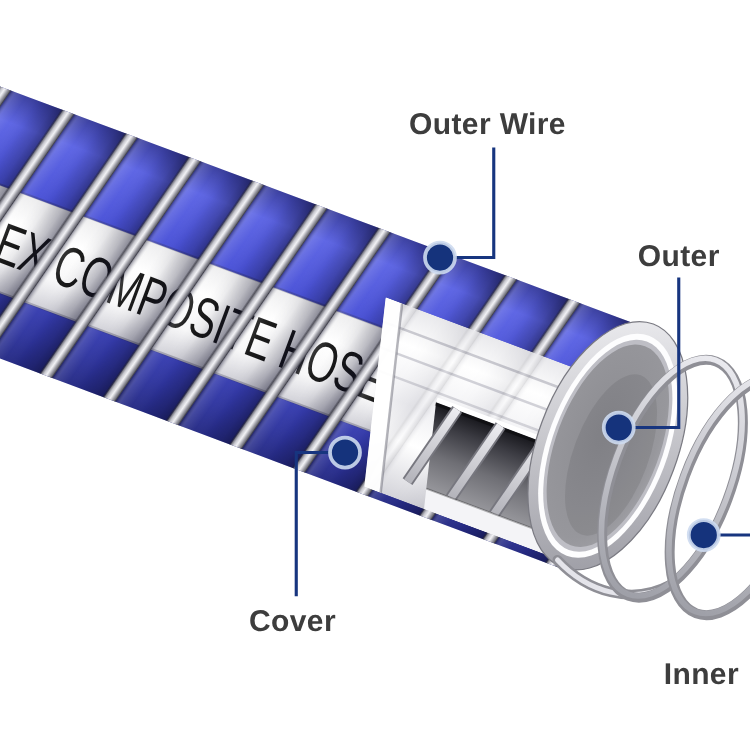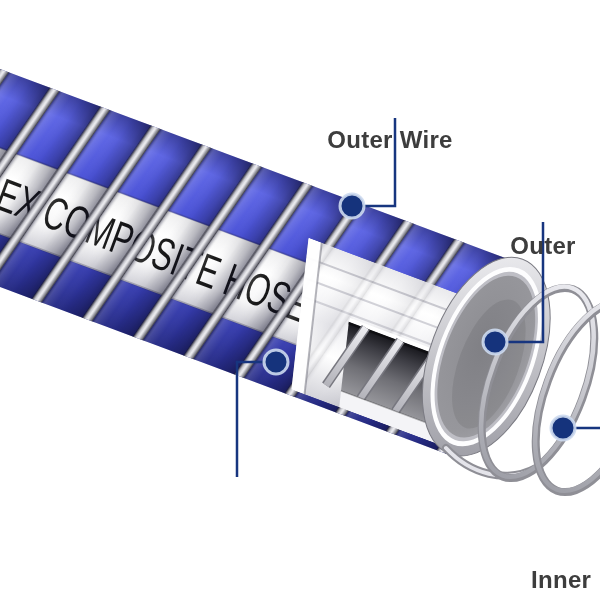--- a/index.html
+++ b/index.html
@@ -4,21 +4,21 @@
 <style>
   html,body{margin:0;padding:0;background:#ffffff;}
   .stage{
     position:relative;width:600px;height:600px;overflow:hidden;background:#ffffff;
     font-family:"Liberation Sans",sans-serif;
   }
   .stage svg{position:absolute;left:0;top:0;}
   .callout-label{
     position:absolute;
     font-size:24px;font-weight:700;color:#3d3d3d;letter-spacing:0.3px;
-    white-space:nowrap;line-height:26px;margin-top:40px;
+    white-space:nowrap;line-height:26px;
   }
   .lbl-center{text-align:center;}
 </style>
 </head>
 <body>
 
 <div class="stage">
 
   <svg width="600" height="600" viewBox="0 0 600 600">
     <defs>
@@ -181,15 +181,16 @@
       <circle cx="495" cy="342" r="12"></circle>
       <circle cx="276" cy="362" r="12"></circle>
       <circle cx="563" cy="428" r="12"></circle>
     </g>
   </svg>
 
   <div class="callout-label lbl-center" style="left:320px;top:87px;width:140px;">Outer Wire</div>
 
   <div class="callout-label lbl-center" style="left:508px;top:193px;width:70px;">Outer</div>
 
+  <div class="callout-label lbl-center" style="left:196px;top:485px;width:76px;">Cover</div>
 
   <div class="callout-label" style="left:531px;top:527px;width:80px;">Inner</div>
 </div>
 
 </body></html>

